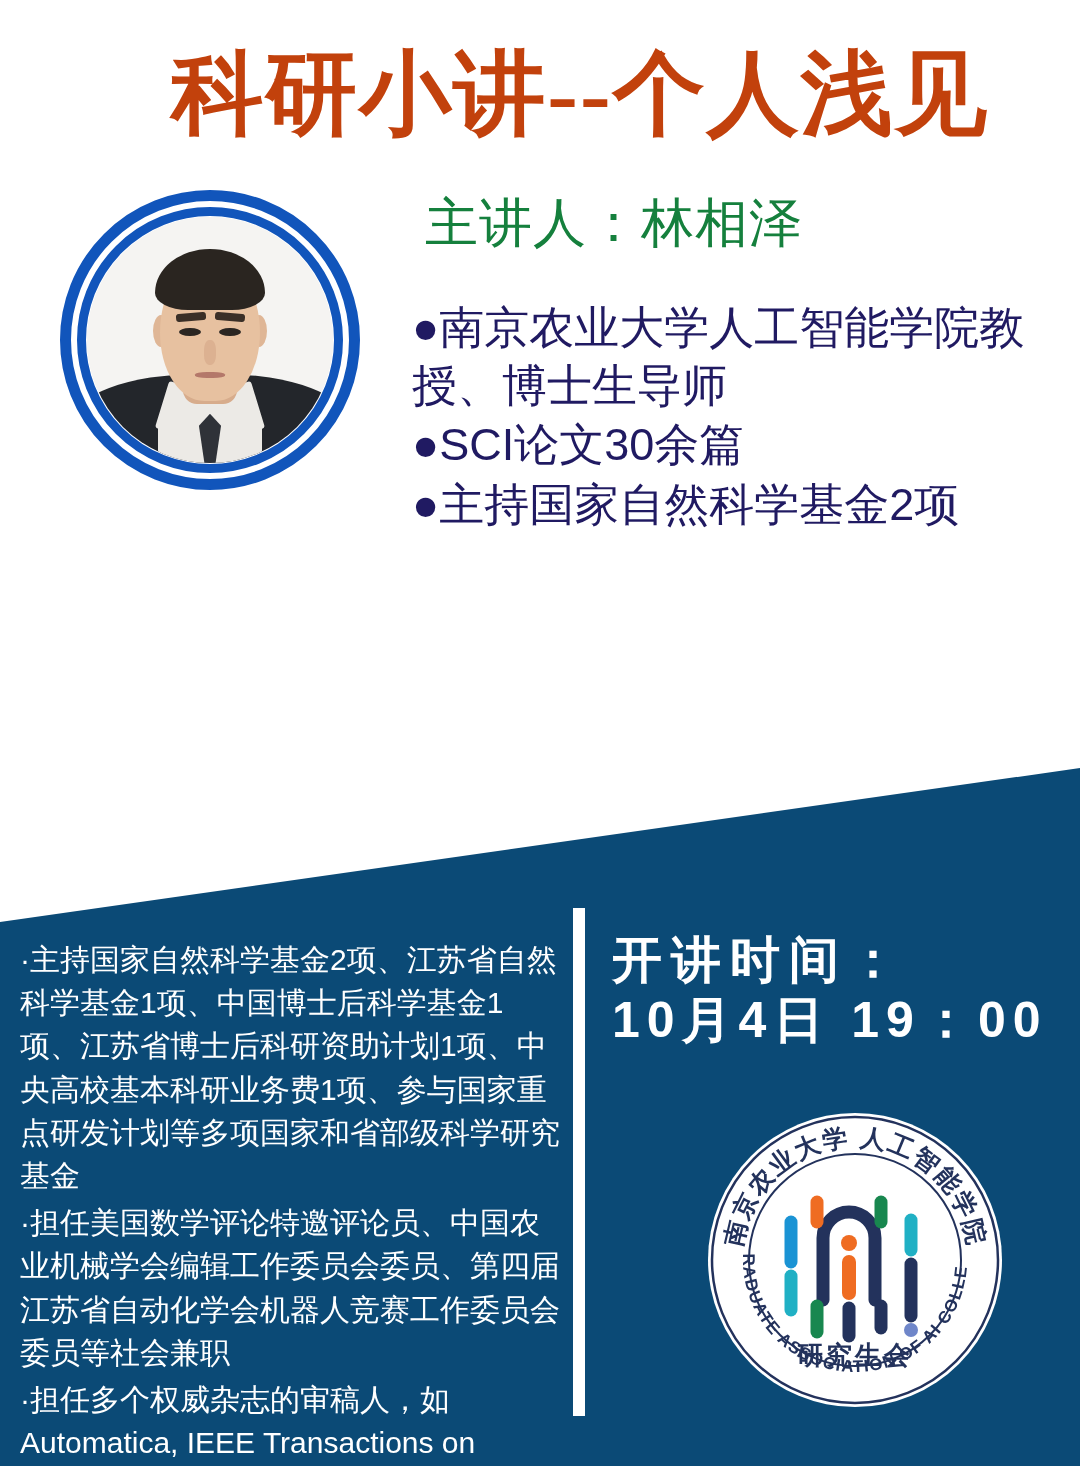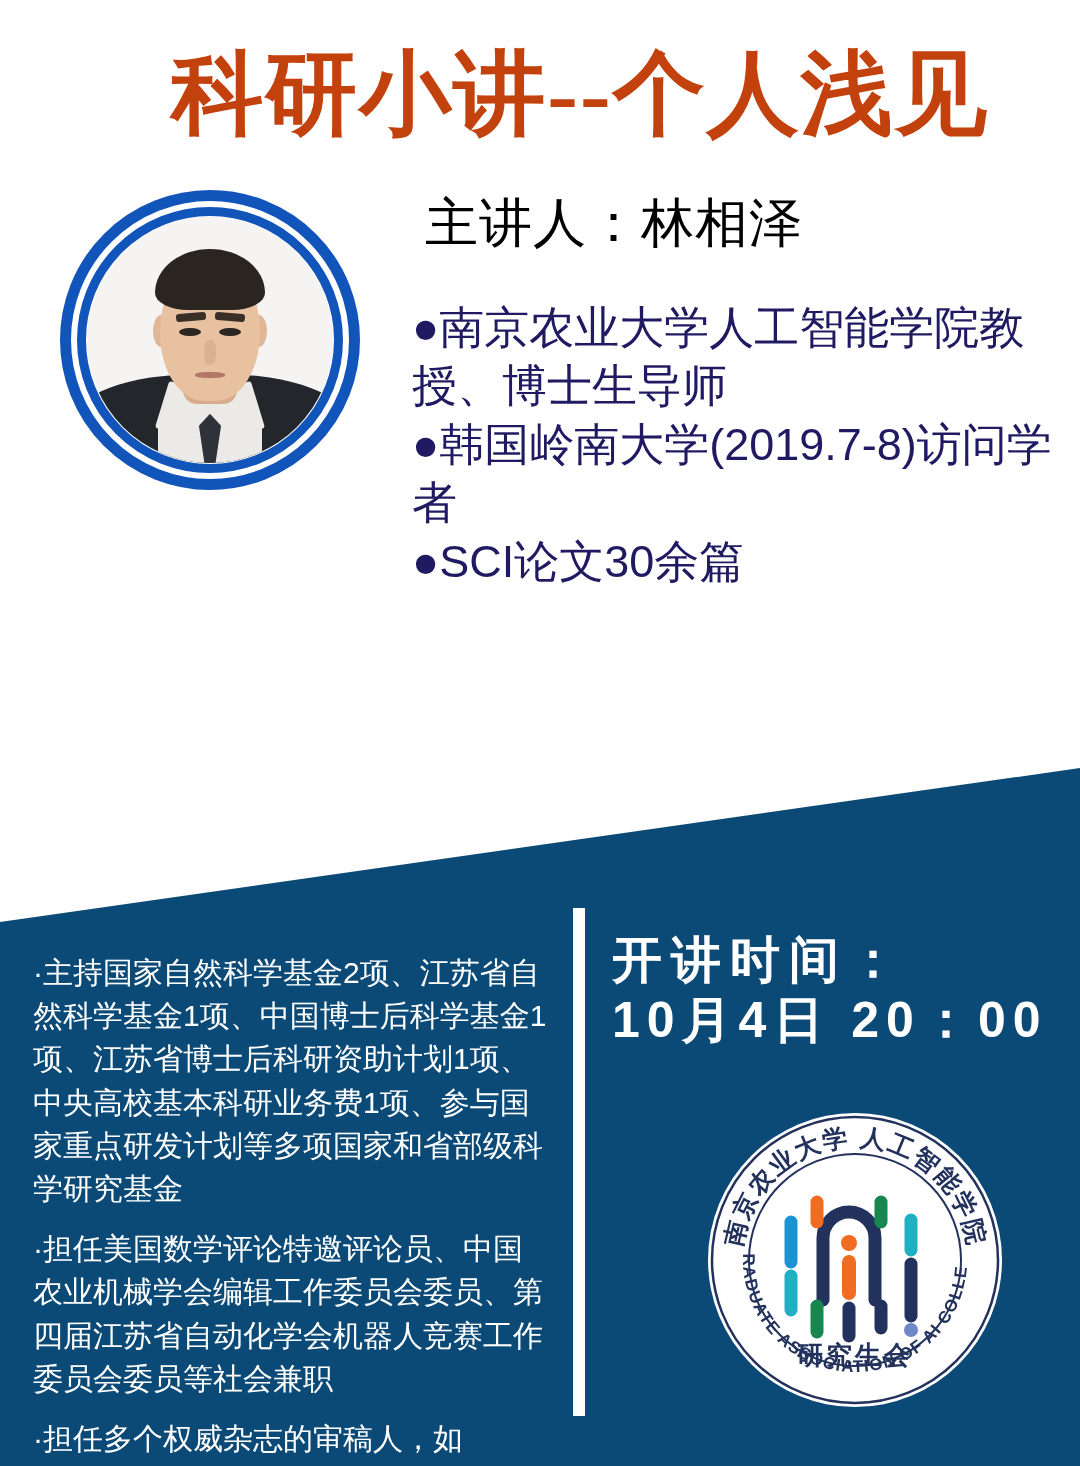--- a/index.html
+++ b/index.html
@@ -119,21 +119,21 @@
   .ph-eyeR{position:absolute;right:37.5%;top:45%;width:9%;height:3.4%;background:#2b2622;border-radius:50%;}
   .ph-nose{position:absolute;left:47.5%;top:50%;width:5%;height:10%;background:#dcb191;border-radius:40%;}
   .ph-mouth{position:absolute;left:44%;top:63%;width:12%;height:2.6%;background:#b4786a;border-radius:40%;}
 
   
   .speaker-name{
     position:absolute;
     left:425px; top:188px;
     font-size:53px;
     font-weight:500;
-    color:#000000;
+    color:#15803d;
     letter-spacing:1px;
     z-index:5;
     white-space:nowrap;
   }
   .bio-list{
     position:absolute;
     left:412px; top:299px;
     width:660px;
     z-index:5;
     color:#201a62;
@@ -146,21 +146,21 @@
   
   .details{
     position:absolute;
     left:16px; top:934px;
     width:548px;
     z-index:5;
     color:#ffffff;
     font-size:30px;
     line-height:1.44;
   }
-  .details p{ margin:17px; }
+  .details p{ margin:4px; }
 
   
   .time-block{
     position:absolute;
     left:612px; top:930px;
     z-index:5;
     color:#ffffff;
     font-family:Liberation Sans, sans-serif;
     font-weight:bold;
     font-size:50px;
@@ -210,34 +210,34 @@
       <div class="ph-mouth"></div>
     </div>
     <div class="ring-inner"></div>
     <div class="ring-outer"></div>
   </div>
 
   <div class="speaker-name">主讲人：林相泽</div>
 
   <div class="bio-list">
     <p class="bio-item">●南京农业大学人工智能学院教授、博士生导师</p>
-    <p class="bio-item">●韩国岭南大学(2019.7-8)访问学者</p>
     <p class="bio-item">●SCI论文30余篇</p>
+    <p class="bio-item">●主持国家自然科学基金2项</p>
   </div>
 
   <div class="details">
     <p>·主持国家自然科学基金2项、江苏省自然科学基金1项、中国博士后科学基金1项、江苏省博士后科研资助计划1项、中央高校基本科研业务费1项、参与国家重点研发计划等多项国家和省部级科学研究基金</p>
     <p>·担任美国数学评论特邀评论员、中国农业机械学会编辑工作委员会委员、第四届江苏省自动化学会机器人竞赛工作委员会委员等社会兼职</p>
     <p>·担任多个权威杂志的审稿人，如Automatica, IEEE Transactions on Automatic Control等</p>
     <p>·曾获南京农业大学校级奖教金、南京农业大学优秀研究生导师、2020年江苏省自动化学会先进工作者等奖励</p>
   </div>
 
   <div class="time-block">
     <div>开讲时间：</div>
-    <div class="time-line2">10月4日 20：00</div>
+    <div class="time-line2">10月4日 19：00</div>
   </div>
 
   <div class="logo">
     <svg viewBox="0 0 300 300" xmlns="http://www.w3.org/2000/svg">
       <defs>
         <path id="arcTop" d="M 36 150 A 114 114 0 0 1 264 150"></path>
         <path id="arcBottom" d="M 38 150 A 112 112 0 0 0 262 150"></path>
       </defs>
       <circle cx="150" cy="150" r="147" fill="#ffffff"></circle>
       <circle cx="150" cy="150" r="143" fill="none" stroke="#23325c" stroke-width="2.5"></circle>

